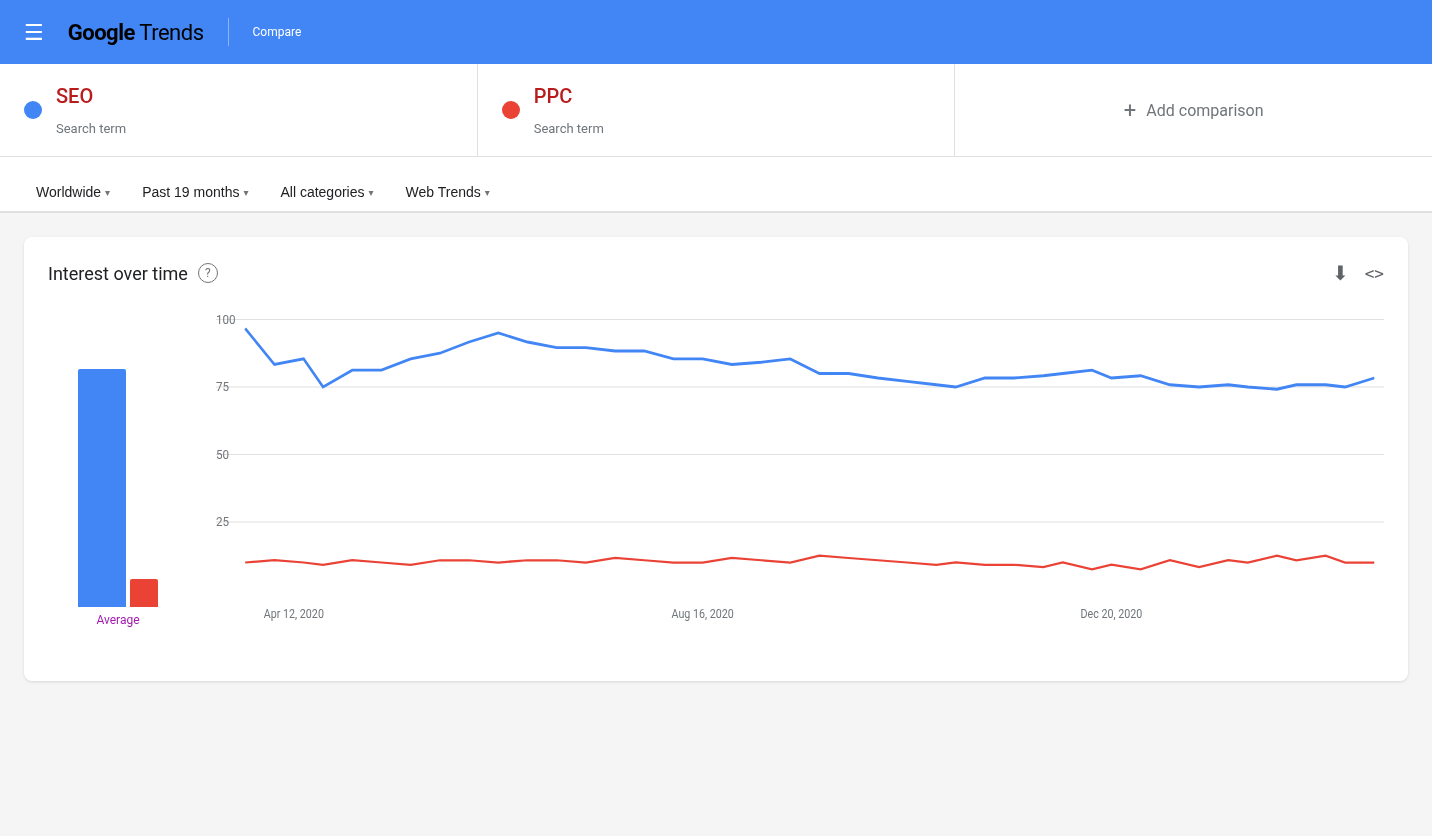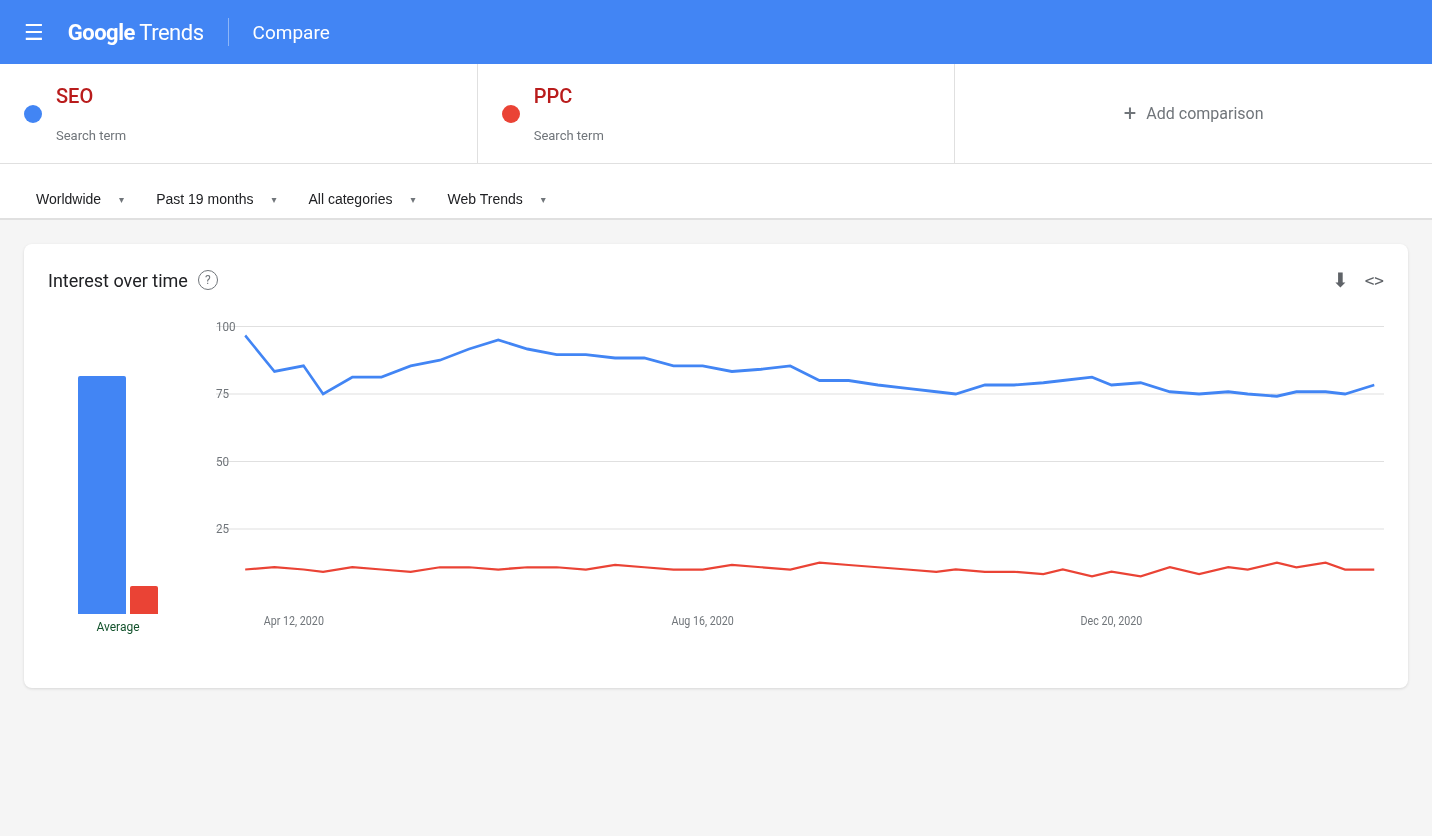--- a/index.html
+++ b/index.html
@@ -14,35 +14,35 @@
       padding: 0 16px;
       gap: 16px;
     }
     .header-menu-icon {
       color: white;
       font-size: 22px;
       cursor: pointer;
       padding: 8px;
     }
     .header-logo {
-      color: #ffffff;
+      color: #000000;
       font-size: 22px;
       font-weight: 400;
       letter-spacing: -0.5px;
     }
     .header-logo span.google { font-weight: 700; }
     .header-divider {
       width: 1px;
       height: 28px;
       background: rgba(255,255,255,0.4);
       margin: 0 8px;
     }
     .header-title {
       color: white;
-      font-size: 19px;
+      font-size: 12px;
       font-weight: 400;
     }
 
     
     .search-terms-bar {
       background: white;
       display: flex;
       border-bottom: 1px solid #e0e0e0;
     }
     .search-term-item {
@@ -62,21 +62,21 @@
       flex-shrink: 0;
     }
     .term-info .term-name {
       font-size: 20px;
       font-weight: 500;
       color: #b91c1c;
     }
     .term-info .term-type {
       font-size: 13px;
       color: #70757a;
-      margin-top: 20px;
+      margin-top: 13px;
     }
     .add-comparison {
       flex: 1;
       display: flex;
       align-items: center;
       justify-content: center;
       gap: 10px;
       color: #70757a;
       font-size: 16px;
       cursor: pointer;
@@ -93,21 +93,21 @@
       display: flex;
       align-items: center;
       padding: 0 24px;
       gap: 8px;
       border-bottom: 2px solid #e0e0e0;
       height: 56px;
     }
     .filter-btn {
       display: flex;
       align-items: center;
-      gap: 18px;
+      gap: 4px;
       padding: 8px 12px;
       border-radius: 4px;
       cursor: pointer;
       font-size: 14px;
       color: #202124;
       background: none;
       border: none;
       white-space: nowrap;
       margin-top: 16px;
     }
@@ -198,21 +198,21 @@
       background: #4285f4;
       border-radius: 2px 2px 0 0;
     }
     .avg-bar-red {
       width: 28px;
       background: #ea4335;
       border-radius: 2px 2px 0 0;
     }
     .avg-label {
       font-size: 12px;
-      color: #14532d;
+      color: #a21caf;
       margin-top: 6px;
     }
     .chart-svg-section {
       flex: 1;
       height: 100%;
       position: relative;
       margin-left: 28px;
     }
     .chart-svg-section svg {
       width: 100%;

